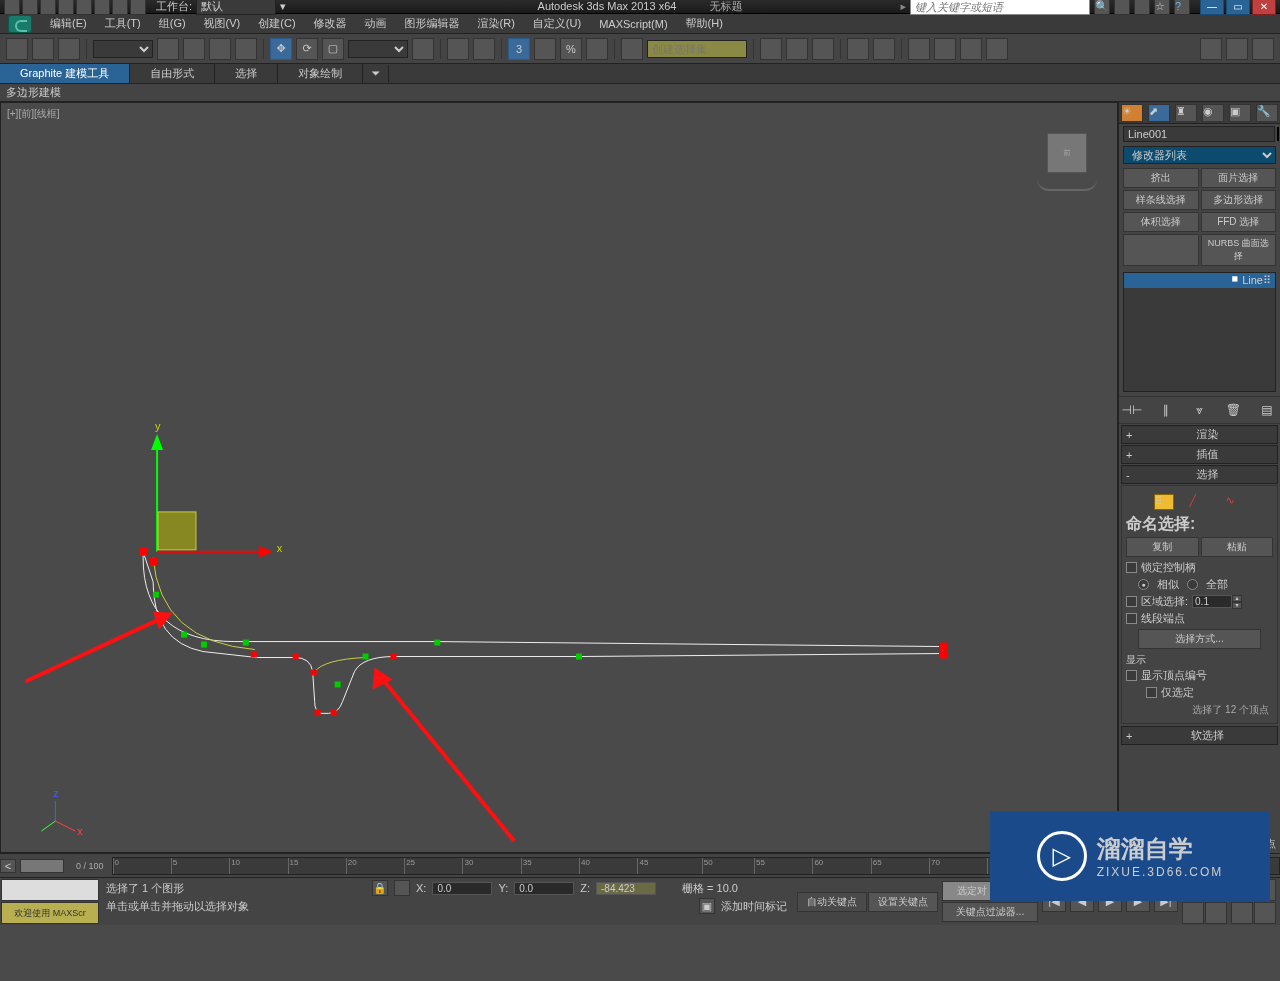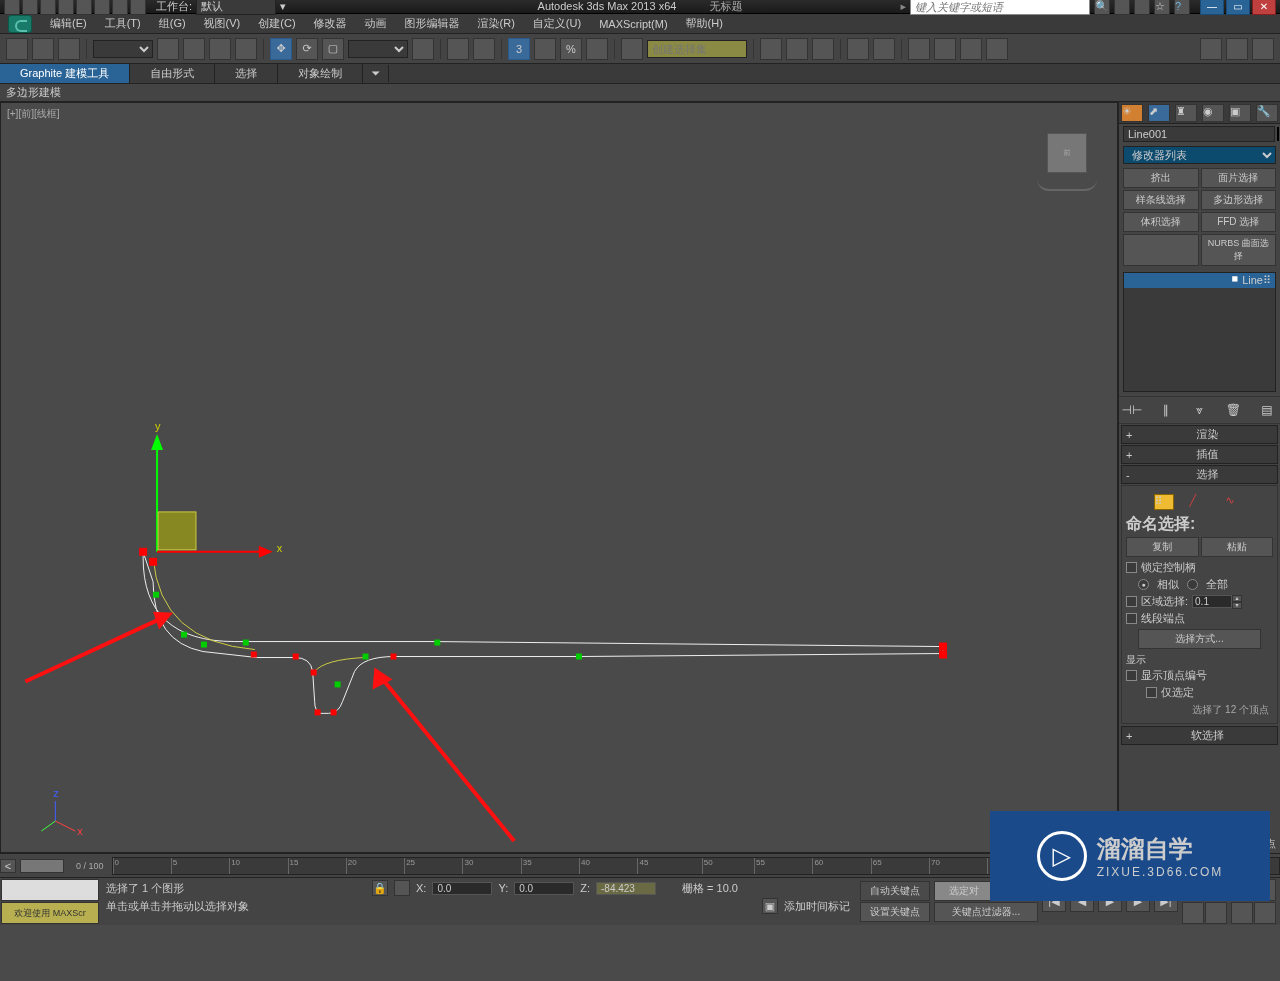--- a/index.html
+++ b/index.html
@@ -408,27 +408,27 @@
         <input class="coord-box hl" value="-84.423" style="">
       <span style="margin-left:20px;">栅格 = 10.0</span>
     </div>
     <div class="sb-mid-row">
       <span style="flex:1;">单击或单击并拖动以选择对象</span>
       <div class="tbtn" style="width:16px;height:16px;">▣</div>
       <span>添加时间标记</span>
     </div>
   </div>
   <div class="sb-right">
-    <div style="display:flex;flex-direction:column;gap:1px;">
+    <div style="display:flex;flex-direction:row;gap:1px;">
       <div class="sp-btn" style="width:70px;background:#4a4a4a;">自动关键点</div>
       <div class="sp-btn" style="width:70px;">设置关键点</div>
     </div>
     <div style="display:flex;flex-direction:column;gap:1px;">
       <div class="sp-btn" style="width:60px;background:#888;">选定对</div>
-      <div class="sp-btn" style="width:104px;">关键点过滤器...</div>
+      <div class="sp-btn" style="width:96px;">关键点过滤器...</div>
     </div>
     <div class="play-btn">|◀</div>
     <div class="play-btn">◀</div>
     <div class="play-btn">▶</div>
     <div class="play-btn">▶</div>
     <div class="play-btn">▶|</div>
     <div style="display:grid;grid-template-columns:1fr 1fr;gap:1px;">
       <div class="tbtn"></div>
       <div class="tbtn"></div>
       <div class="tbtn"></div>

